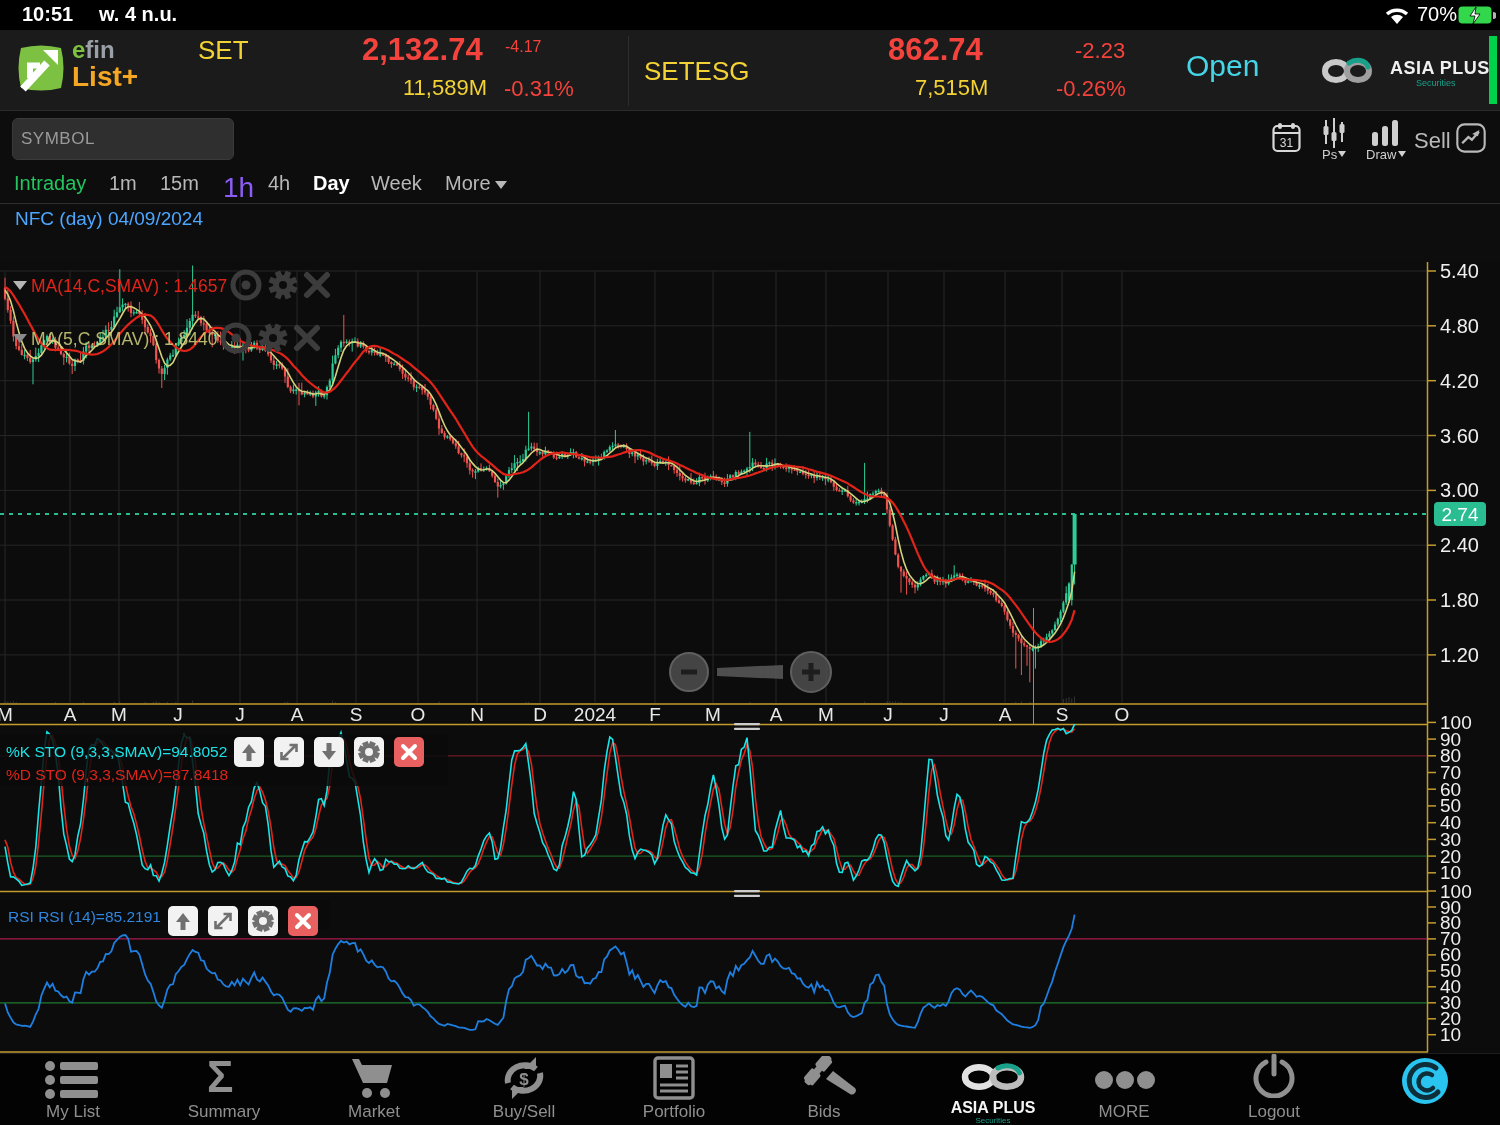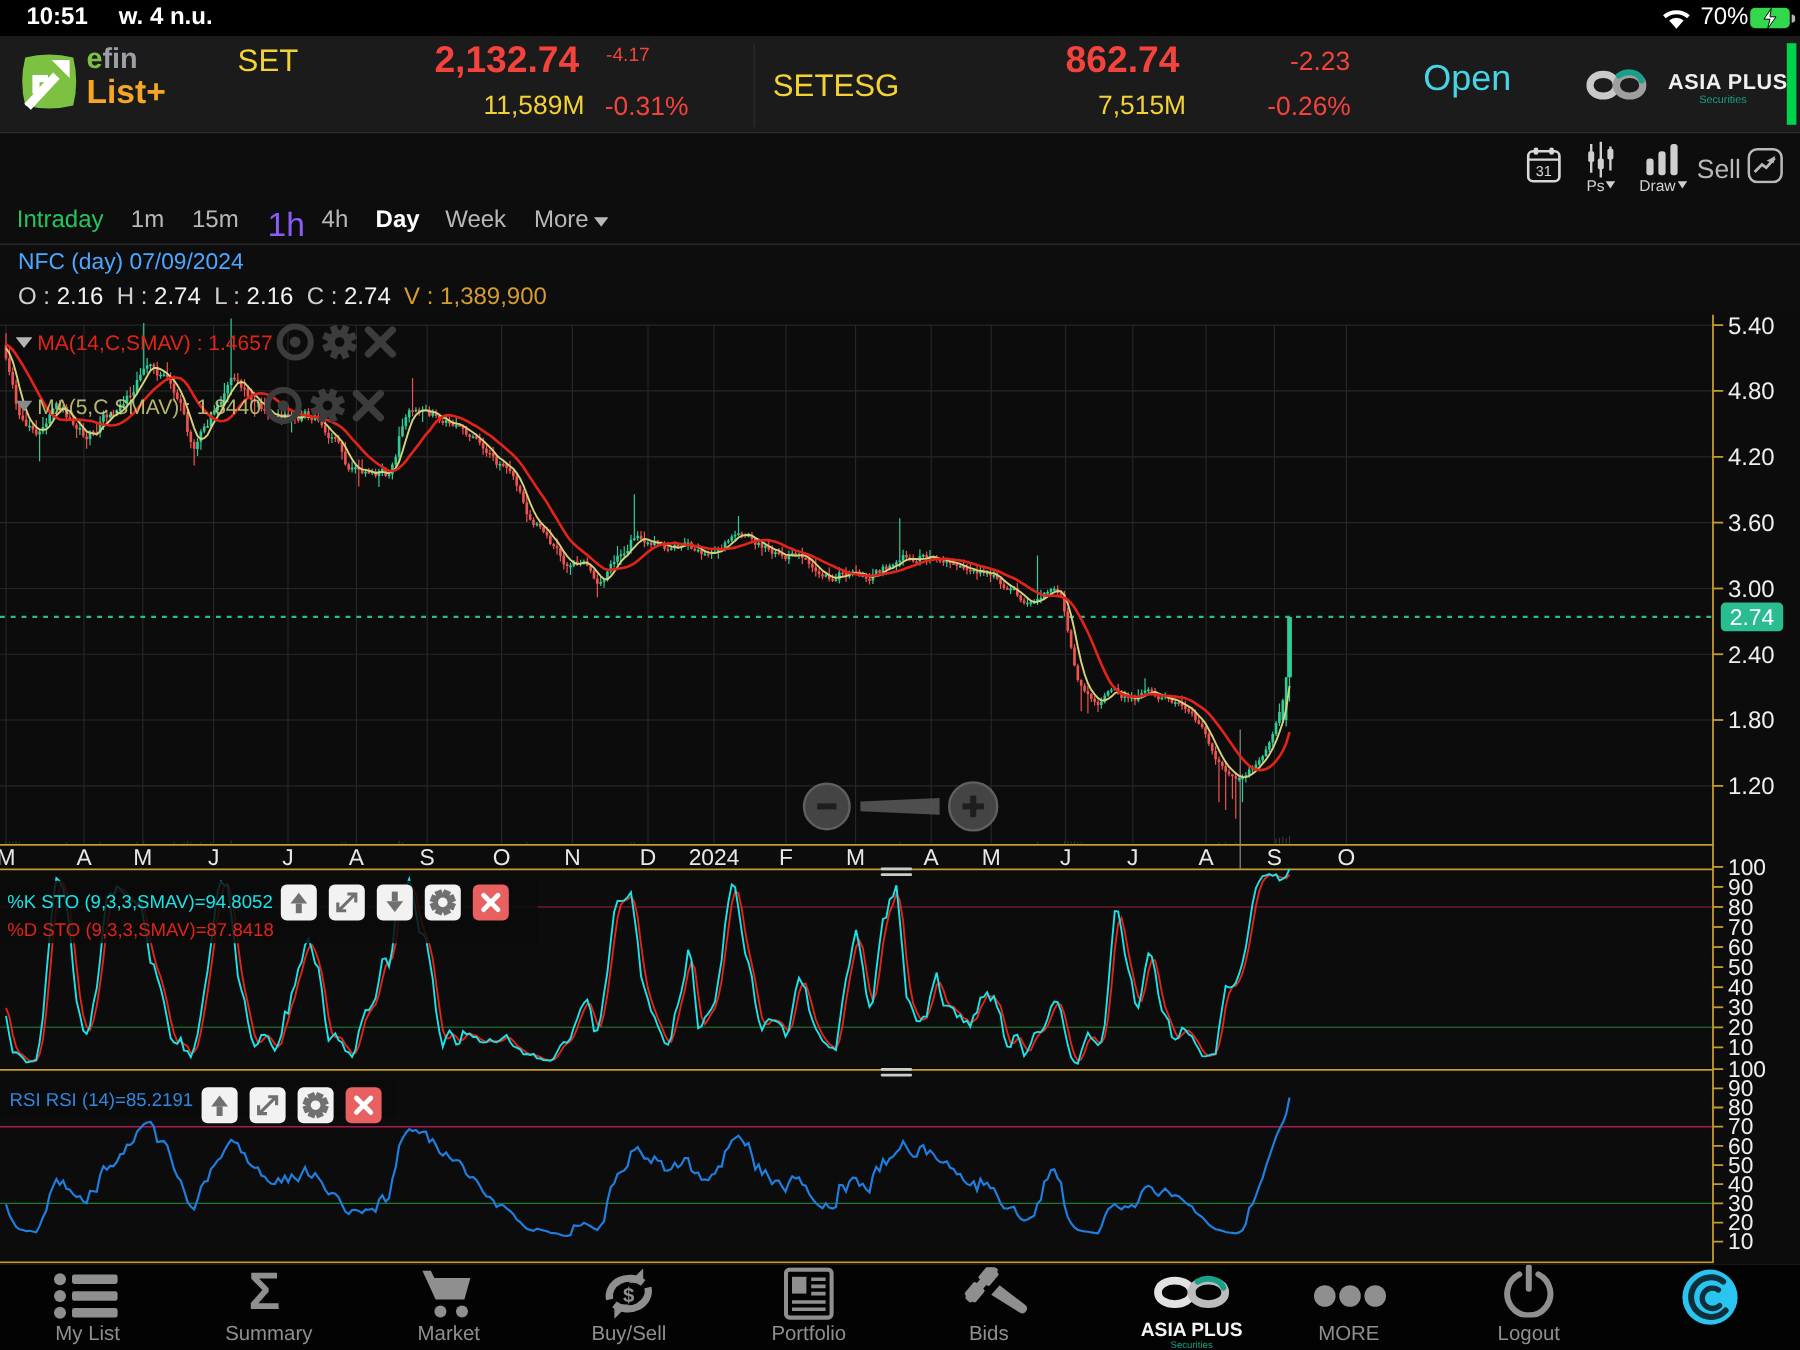--- a/index.html
+++ b/index.html
@@ -45,20 +45,23 @@
 <span class="abs" style="left:1056px;top:76px;font-size:22px;color:#f4433c">-0.26%</span>
 <span class="abs" style="left:1186px;top:49px;font-size:30px;color:#45d5e6">Open</span>
 <svg class="abs" style="left:1308px;top:50px" width="185" height="42" viewBox="0 0 185 42">
 <path d="M39 21 C39 9 17 9 17 21 C17 33 39 33 39 21" stroke="#c9c9c9" stroke-width="6" fill="none"></path>
 <path d="M39 21 C39 9 61 9 61 21 C61 33 39 33 39 21" stroke="#9f9f9f" stroke-width="6" fill="none"></path>
 <path d="M41 13 C48 8 58 10 60 17" stroke="#18a08a" stroke-width="5" fill="none" stroke-linecap="round"></path>
 <text x="82" y="24" font-size="18" font-weight="bold" fill="#f0f0f0" letter-spacing="0.5">ASIA PLUS</text>
 <text x="108" y="36" font-size="9" fill="#18a08a">Securities</text>
     </svg>
 <div class="abs" style="left:1489px;top:36px;width:8px;height:68px;background:#00d24b"></div>
+<div class="abs" style="left:12px;top:118px;width:222px;height:42px;background:#2f2f2f;border:1px solid #3a3a3a;border-radius:6px">
+<span class="abs" style="left:8px;top:10px;font-size:17px;color:#9a9a9a;letter-spacing:0.5px">SYMBOL</span>
+    </div>
 <svg class="abs" style="left:1272px;top:122px" width="30" height="32" viewBox="0 0 30 32">
 <rect x="1.5" y="4" width="26" height="25" rx="4" fill="none" stroke="#d8d8d8" stroke-width="2.2"></rect>
 <line x1="1.5" y1="11" x2="27.5" y2="11" stroke="#d8d8d8" stroke-width="2"></line>
 <rect x="6" y="1" width="4" height="6" rx="2" fill="#d8d8d8"></rect>
       <rect x="19" y="1" width="4" height="6" rx="2" fill="#d8d8d8"></rect>
 <text x="14.5" y="25" font-size="12" fill="#d8d8d8" text-anchor="middle">31</text>
 </svg>
 <svg class="abs" style="left:1320px;top:118px" width="34" height="42" viewBox="0 0 34 42">
 <g stroke="#cfcfcf" stroke-width="2">
         <line x1="6" y1="2" x2="6" y2="26"></line>
@@ -93,22 +96,21 @@
 <span class="abs" style="left:160px;top:172px;font-size:20px;color:#b8b8b8">15m</span>
 <span class="abs" style="left:223px;top:172px;font-size:28px;color:#8b5cf6">1h</span>
 <span class="abs" style="left:268px;top:172px;font-size:20px;color:#b8b8b8">4h</span>
 <span class="abs" style="left:313px;top:172px;font-size:20px;color:#fff;font-weight:bold">Day</span>
 <span class="abs" style="left:371px;top:172px;font-size:20px;color:#b8b8b8">Week</span>
 <span class="abs" style="left:445px;top:172px;font-size:20px;color:#b8b8b8">More</span>
 <svg class="abs" style="left:494px;top:180px" width="14" height="10">
       <path d="M1 1 l12 0 l-6 8 z" fill="#b8b8b8"></path>
     </svg>
 <div class="abs" style="left:0px;top:203px;width:1500px;height:1px;background:#2e2e2e"></div>
-<span class="abs" style="left:15px;top:208px;font-size:19px;color:#4da6ff">NFC (day) 07/09/2024</span>
-<span class="abs" style="left:15px;top:236px;font-size:20px;color:#cfcfcf">O : <span style="color:#f2f2f2">2.16</span>&nbsp;&nbsp;H : <span style="color:#f2f2f2">2.74</span>&nbsp;&nbsp;L : <span style="color:#f2f2f2">2.16</span>&nbsp;&nbsp;C : <span style="color:#f2f2f2">2.74</span>&nbsp;&nbsp;<span style="color:#d79c2e">V : 1,389,900</span></span>
+<span class="abs" style="left:15px;top:208px;font-size:19px;color:#4da6ff">NFC (day) 04/09/2024</span>
 
 <svg class="abs" style="left:0;top:262px" width="1500" height="791" viewBox="0 262 1500 791" font-family="Liberation Sans,sans-serif">
 <rect x="0" y="262" width="1500" height="791" fill="#0c0c0c"></rect>
 <path d="M0 271.0H1427 M0 325.8H1427 M0 380.7H1427 M0 435.5H1427 M0 490.4H1427 M0 545.2H1427 M0 600.0H1427 M0 654.9H1427" stroke="#262626" stroke-width="1" fill="none"></path>
 <path d="M5.0 271V703 M70.0 271V703 M119.0 271V703 M178.0 271V703 M240.0 271V703 M297.0 271V703 M356.0 271V703 M418.0 271V703 M477.0 271V703 M540.0 271V703 M595.0 271V703 M655.0 271V703 M713.0 271V703 M776.0 271V703 M826.0 271V703 M888.0 271V703 M944.0 271V703 M1005.0 271V703 M1062.0 271V703 M1122.0 271V703" stroke="#262626" stroke-width="1" fill="none"></path>
 <line x1="0" y1="514.1" x2="1427" y2="514.1" stroke="#2bbd92" stroke-width="2" stroke-dasharray="4 5"></line>
 <line x1="1033.5" y1="608" x2="1033.5" y2="724" stroke="#8a8a8a" stroke-width="1"></line>
 <path d="M5.0 701.5V703 M7.8 701.4V703 M10.6 701.7V703 M13.4 700.9V703 M16.2 701.9V703 M55.4 702.0V703 M83.4 701.8V703 M114.2 701.7V703 M119.8 701.4V703 M145.0 701.9V703 M153.4 701.9V703 M156.2 701.1V703 M159.0 702.0V703 M167.4 701.9V703 M175.8 701.9V703 M192.6 700.6V703 M285.0 702.0V703 M287.8 701.6V703 M332.6 700.7V703 M335.4 702.0V703 M439.0 701.6V703 M525.8 701.9V703 M528.6 701.9V703 M749.8 701.8V703 M864.6 701.7V703 M887.0 701.2V703 M889.8 701.0V703 M892.6 701.4V703 M895.4 701.2V703 M898.2 701.6V703 M901.0 702.0V703 M1015.8 701.8V703 M1021.4 701.5V703 M1029.8 701.8V703 M1063.4 699.0V703 M1066.2 698.0V703 M1069.0 697.0V703 M1071.8 698.4V703 M1074.6 696.5V703" stroke="#9aa09a" stroke-width="0.8" opacity="0.35" fill="none"></path>
 <path d="M24.6 349.9V359.3 M33.0 358.1V384.3 M35.8 347.6V361.7 M38.6 348.4V362.1 M41.4 341.8V355.1 M44.2 339.8V349.5 M47.0 334.5V341.5 M52.6 337.6V343.9 M66.6 349.0V362.4 M75.0 358.6V371.1 M83.4 346.9V364.5 M86.2 342.0V358.3 M91.8 344.1V348.8 M97.4 341.0V346.9 M100.2 332.9V345.4 M103.0 329.9V340.5 M105.8 325.5V340.3 M111.4 320.9V336.0 M114.2 309.7V328.5 M117.0 306.7V318.1 M119.8 269.2V313.0 M122.6 298.4V311.3 M125.4 303.0V309.4 M133.8 309.7V315.7 M136.6 309.9V313.7 M164.6 364.9V380.0 M167.4 357.7V374.7 M170.2 352.9V361.1 M173.0 349.5V356.7 M175.8 343.7V356.9 M178.6 337.6V346.1 M181.4 334.5V346.7 M184.2 330.1V338.8 M187.0 319.2V336.2 M189.8 318.1V335.3 M192.6 265.5V329.3 M215.0 333.3V339.3 M231.8 341.0V350.9 M237.4 338.7V349.3 M243.0 342.1V360.5 M251.4 342.0V351.8 M254.2 340.8V349.1 M262.6 341.6V351.1 M276.6 360.9V369.1 M293.4 384.5V393.8 M296.2 387.3V394.6 M304.6 390.8V397.3 M310.2 390.7V396.1 M315.8 390.6V405.9 M318.6 386.3V396.7 M324.2 393.8V398.8 M327.0 385.4V399.5 M329.8 378.5V389.4 M332.6 355.6V384.2 M335.4 348.8V364.3 M338.2 345.2V358.2 M341.0 340.2V352.0 M346.6 339.3V343.8 M352.2 338.6V351.6 M355.0 337.3V342.5 M360.6 341.1V348.0 M371.8 345.9V355.6 M380.2 348.0V357.2 M394.2 362.1V364.7 M416.6 384.4V392.0 M447.4 435.1V438.8 M475.4 469.0V479.1 M478.2 466.6V472.7 M483.8 466.5V472.0 M486.6 466.3V470.7 M500.6 480.2V488.4 M503.4 482.6V489.8 M506.2 474.2V484.6 M509.0 466.9V478.2 M511.8 462.8V472.9 M514.6 455.1V470.8 M517.4 458.0V470.9 M520.2 455.3V464.8 M523.0 453.9V462.9 M525.8 445.7V461.5 M528.6 411.8V450.9 M531.4 442.8V450.7 M539.8 451.1V455.0 M545.4 446.7V455.2 M559.4 454.5V458.9 M562.2 451.3V459.0 M567.8 453.3V459.0 M570.6 448.3V455.8 M573.4 448.9V458.3 M581.8 453.0V460.5 M587.4 458.1V463.3 M593.0 457.3V465.9 M595.8 455.3V460.8 M598.6 455.5V465.6 M604.2 450.4V459.6 M607.0 449.2V453.2 M609.8 445.3V451.9 M612.6 442.3V450.1 M615.4 430.0V446.8 M623.8 444.0V447.8 M632.2 450.9V456.3 M637.8 453.4V460.0 M646.2 457.3V464.4 M657.4 458.8V469.9 M660.2 456.5V463.8 M665.8 460.9V465.9 M688.2 478.3V481.2 M696.6 478.2V484.4 M699.4 472.7V486.2 M707.8 475.5V482.1 M710.6 474.4V480.4 M719.0 476.5V481.2 M727.4 474.0V486.7 M730.2 474.2V480.4 M735.8 470.2V480.2 M741.4 469.5V475.1 M744.2 469.5V473.9 M747.0 466.9V475.7 M749.8 431.9V472.8 M752.6 458.1V471.2 M766.6 457.8V471.5 M769.4 461.5V465.6 M775.0 458.4V469.5 M789.0 465.3V472.6 M800.2 470.0V473.1 M811.4 473.9V478.3 M817.0 470.8V480.5 M822.6 475.2V480.9 M828.2 475.8V482.3 M842.2 487.0V495.0 M845.0 488.6V492.1 M856.2 498.2V505.6 M859.0 500.8V505.5 M861.8 499.3V503.4 M864.6 462.9V504.1 M867.4 491.5V502.7 M870.2 493.4V500.2 M873.0 491.4V496.8 M875.8 489.7V496.8 M878.6 488.6V492.6 M917.8 581.3V590.6 M920.6 577.2V586.3 M923.4 575.2V580.6 M926.2 573.1V577.5 M929.0 572.0V575.4 M937.4 575.6V585.2 M943.0 576.9V584.8 M948.6 574.4V585.3 M951.4 574.5V582.2 M954.2 565.3V579.0 M957.0 572.7V578.1 M968.2 578.2V583.5 M971.0 577.0V582.9 M979.4 583.6V589.0 M1032.6 647.3V651.4 M1035.4 645.3V668.6 M1038.2 643.6V652.0 M1041.0 639.0V648.0 M1043.8 637.7V644.7 M1046.6 633.7V640.7 M1049.4 631.0V638.1 M1052.2 629.2V636.5 M1055.0 621.6V630.9 M1057.8 617.5V626.6 M1060.6 609.7V622.0 M1063.4 600.8V613.3 M1066.2 586.3V605.0 M1069.0 582.2V601.9 M1071.8 564.4V605.5 M1074.6 514.1V584.5" stroke="#2ecc96" stroke-width="1" fill="none"></path>
 <path d="M5.0 277.7V300.4 M7.8 289.8V312.7 M10.6 306.2V323.9 M13.4 316.5V341.5 M16.2 335.9V349.4 M19.0 339.8V351.2 M21.8 343.8V355.5 M27.4 352.3V361.0 M30.2 349.9V363.8 M49.8 333.3V344.5 M55.4 336.8V351.3 M58.2 342.2V349.5 M61.0 346.2V355.3 M63.8 352.4V365.0 M69.4 352.7V364.8 M72.2 360.1V374.0 M77.8 358.4V363.3 M80.6 351.7V362.9 M89.0 342.0V353.0 M94.6 341.4V346.2 M108.6 322.3V332.3 M128.2 302.2V311.6 M131.0 301.4V317.3 M139.4 301.9V317.2 M142.2 310.3V324.2 M145.0 312.9V334.8 M147.8 324.3V333.7 M150.6 328.8V342.8 M153.4 332.7V346.1 M156.2 340.3V363.6 M159.0 358.4V373.6 M161.8 366.0V388.0 M195.4 311.2V318.0 M198.2 310.9V319.8 M201.0 315.8V326.1 M203.8 316.0V330.6 M206.6 321.0V331.9 M209.4 323.7V336.3 M212.2 326.7V347.3 M217.8 331.3V343.0 M220.6 331.5V345.1 M223.4 337.1V349.7 M226.2 342.5V348.6 M229.0 346.9V349.9 M234.6 337.7V353.9 M240.2 337.9V351.5 M245.8 341.8V353.3 M248.6 345.8V352.3 M257.0 340.2V350.2 M259.8 345.6V353.0 M265.4 343.3V352.0 M268.2 348.6V356.5 M271.0 346.0V363.0 M273.8 356.9V369.8 M279.4 362.1V368.4 M282.2 362.6V370.1 M285.0 367.3V383.0 M287.8 368.3V388.2 M290.6 385.5V393.2 M299.0 383.0V405.4 M301.8 382.7V395.2 M307.4 389.9V394.7 M313.0 390.6V398.2 M321.4 389.3V397.6 M343.8 314.9V346.8 M349.4 339.5V346.5 M357.8 338.5V347.5 M363.4 341.3V348.6 M366.2 345.9V352.8 M369.0 349.4V354.4 M374.6 347.5V355.6 M377.4 349.6V355.6 M383.0 352.5V355.2 M385.8 353.5V362.0 M388.6 355.1V364.0 M391.4 361.2V367.8 M397.0 361.3V366.2 M399.8 361.2V371.3 M402.6 364.5V378.9 M405.4 369.9V380.6 M408.2 374.5V381.7 M411.0 372.3V384.1 M413.8 378.2V390.3 M419.4 385.0V389.4 M422.2 384.9V394.7 M425.0 384.0V394.8 M427.8 391.0V399.9 M430.6 394.6V409.4 M433.4 403.7V411.7 M436.2 407.9V420.0 M439.0 412.4V434.9 M441.8 425.0V433.8 M444.6 431.1V439.6 M450.2 433.9V440.8 M453.0 437.3V444.4 M455.8 438.9V448.8 M458.6 440.8V454.4 M461.4 452.6V457.7 M464.2 448.6V462.2 M467.0 454.4V467.7 M469.8 459.6V474.5 M472.6 468.4V477.6 M481.0 463.4V471.7 M489.4 464.6V471.9 M492.2 470.1V477.7 M495.0 473.9V483.0 M497.8 478.6V497.7 M534.2 442.6V451.8 M537.0 442.9V456.0 M542.6 451.1V456.7 M548.2 449.9V454.3 M551.0 451.1V454.7 M553.8 451.0V459.1 M556.6 451.6V460.2 M565.0 452.0V457.4 M576.2 450.9V457.9 M579.0 455.6V459.5 M584.6 457.4V466.4 M590.2 458.7V464.5 M601.4 453.7V458.9 M618.2 443.0V448.5 M621.0 444.4V448.3 M626.6 443.3V453.0 M629.4 447.8V458.0 M635.0 451.4V463.2 M640.6 449.7V459.7 M643.4 454.4V465.6 M649.0 456.7V462.7 M651.8 455.5V465.7 M654.6 461.7V467.4 M663.0 458.7V463.4 M668.6 456.4V470.1 M671.4 464.4V466.2 M674.2 464.8V473.7 M677.0 465.6V476.8 M679.8 466.1V480.4 M682.6 473.5V481.6 M685.4 476.5V482.8 M691.0 473.0V484.5 M693.8 478.5V485.0 M702.2 474.7V480.9 M705.0 472.7V484.7 M713.4 471.0V478.7 M716.2 474.4V480.8 M721.8 477.2V485.0 M724.6 477.5V487.0 M733.0 474.4V479.2 M738.6 470.2V479.1 M755.4 459.2V467.3 M758.2 461.8V467.7 M761.0 462.0V469.0 M763.8 466.0V470.5 M772.2 459.6V470.9 M777.8 462.9V467.5 M780.6 462.8V468.7 M783.4 465.0V469.2 M786.2 463.3V471.7 M791.8 465.5V473.6 M794.6 465.3V470.5 M797.4 469.2V475.3 M803.0 466.3V475.4 M805.8 469.9V478.7 M808.6 470.3V478.8 M814.2 471.9V483.1 M819.8 471.6V480.0 M825.4 474.5V485.2 M831.0 475.7V483.3 M833.8 479.9V490.8 M836.6 483.8V491.5 M839.4 488.1V491.3 M847.8 485.9V497.6 M850.6 495.2V502.0 M853.4 498.1V503.9 M881.4 487.7V496.1 M884.2 491.6V498.3 M887.0 492.6V513.7 M889.8 506.5V527.3 M892.6 524.2V541.0 M895.4 536.8V555.3 M898.2 553.1V568.4 M901.0 566.1V592.7 M903.8 569.1V577.3 M906.6 571.5V594.6 M909.4 577.6V584.9 M912.2 580.3V587.9 M915.0 583.1V593.3 M931.8 569.7V579.0 M934.6 574.9V584.0 M940.2 576.9V585.3 M945.8 578.8V587.7 M959.8 572.8V579.4 M962.6 573.4V581.2 M965.4 578.4V585.2 M973.8 579.1V585.0 M976.6 579.2V586.4 M982.2 583.9V588.6 M985.0 579.6V591.7 M987.8 583.9V594.3 M990.6 589.0V595.1 M993.4 589.3V597.3 M996.2 591.2V602.2 M999.0 596.8V603.8 M1001.8 600.4V607.3 M1004.6 605.0V614.7 M1007.4 610.2V621.6 M1010.2 618.8V628.8 M1013.0 621.8V637.2 M1015.8 630.4V668.6 M1018.6 633.9V641.4 M1021.4 635.6V675.0 M1024.2 640.8V647.1 M1027.0 644.8V665.8 M1029.8 643.8V682.3" stroke="#ef5350" stroke-width="1" fill="none"></path>

